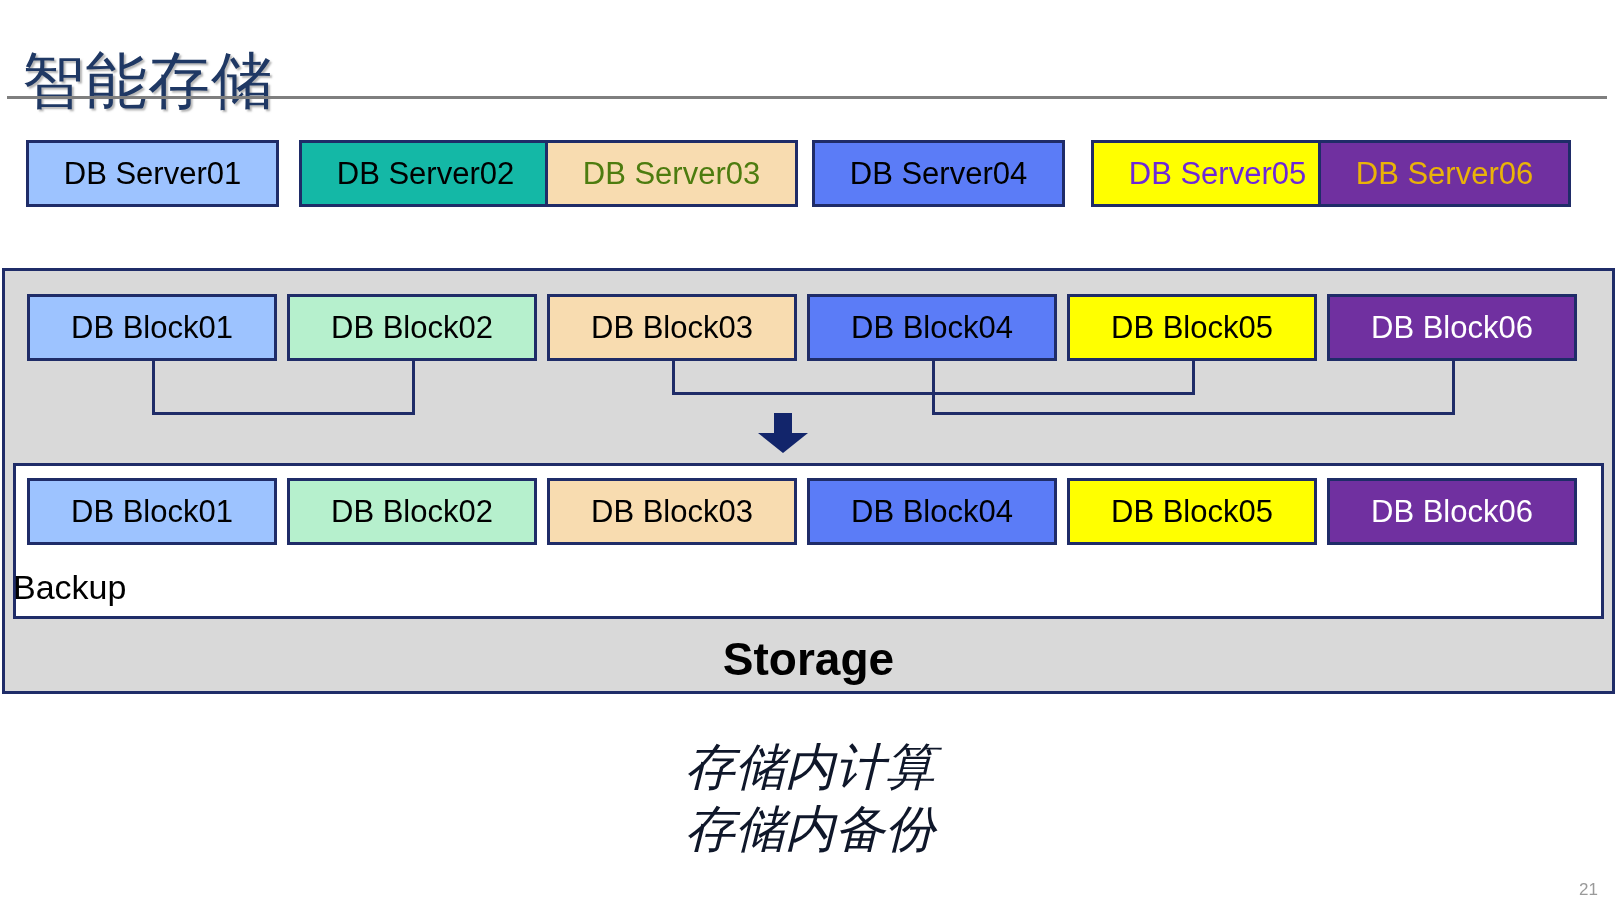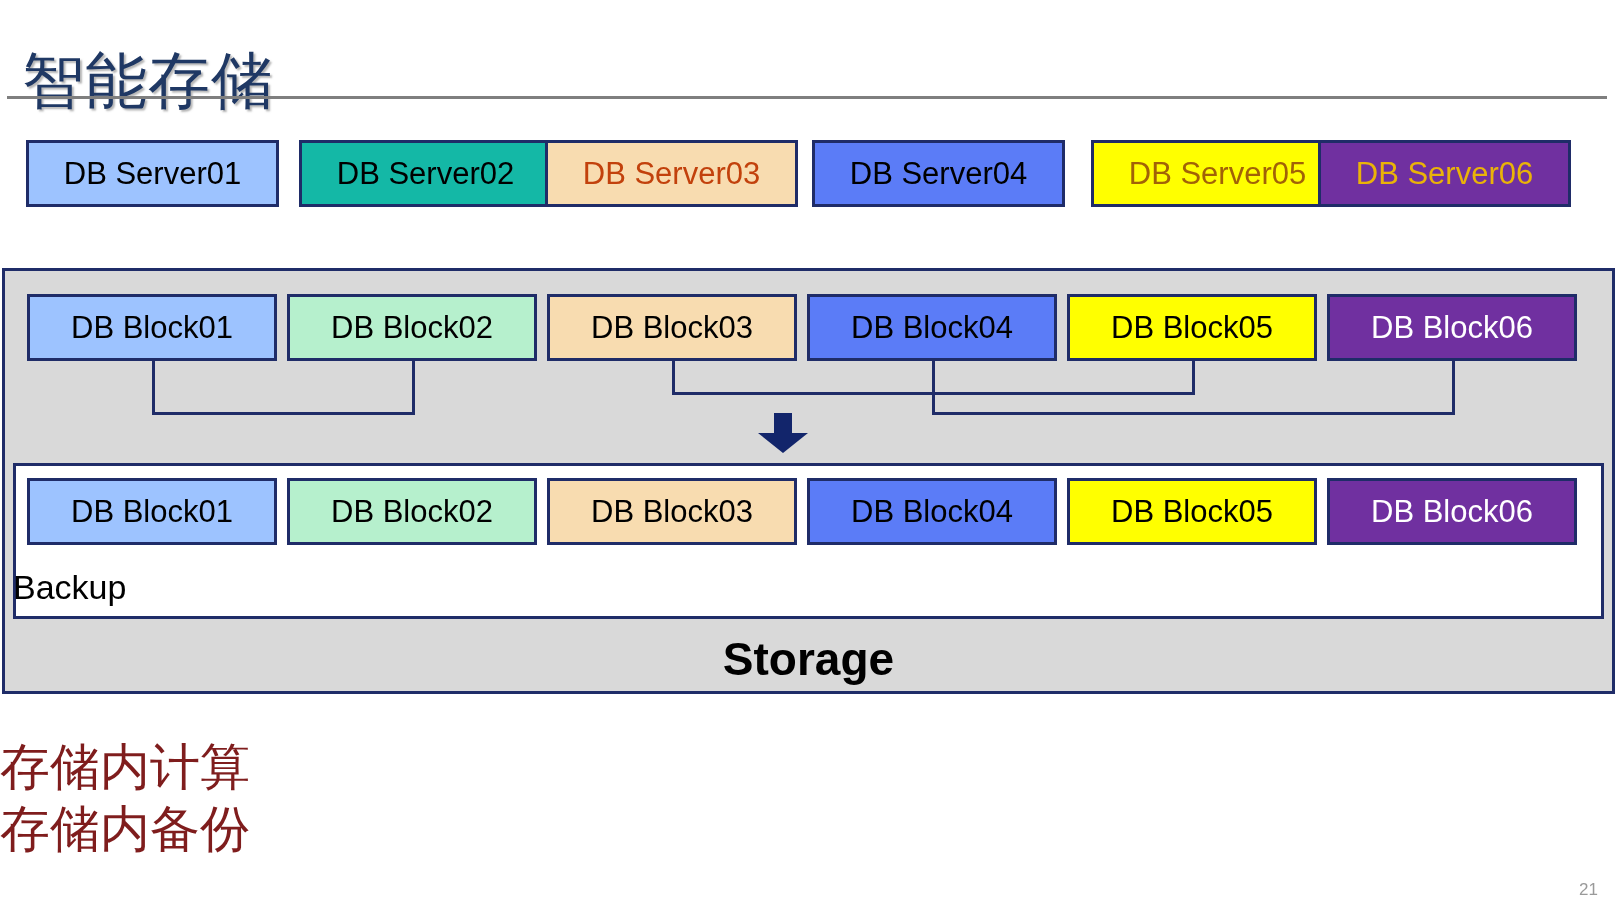--- a/index.html
+++ b/index.html
@@ -123,24 +123,25 @@
     font-weight: bold;
     color: #000000;
   }
 
   
   #caption {
     position: absolute;
     left: 0;
     top: 736px;
     width: 1620px;
-    text-align: left;
+    text-align: center;
     font-size: 50px;
     line-height: 62px;
-    color: #7f1d1d;
+    color: #0f172a;
+    font-style: italic;
   }
 
   
   #page-number {
     position: absolute;
     right: 22px;
     bottom: 10px;
     font-size: 17px;
     color: #9A9A9A;
   }
@@ -151,27 +152,27 @@
 <div id="slide-title">智能存储</div>
 <div id="title-divider"></div>
 
 <div id="server-row">
     <div class="node" style="left: 26px; width: 253px; background: rgb(157, 195, 255); color: rgb(0, 0, 0);">
       <span>DB Server01</span>
     </div>
     <div class="node" style="left: 299px; width: 253px; background: #14b8a6; color: rgb(0, 0, 0);">
       <span>DB Server02</span>
     </div>
-    <div class="node" style="left: 545px; width: 253px; background: rgb(248, 220, 176); color: #c2410c;">
+    <div class="node" style="left: 545px; width: 253px; background: rgb(248, 220, 176); color: #4d7c0f;">
       <span>DB Server03</span>
     </div>
     <div class="node" style="left: 812px; width: 253px; background: rgb(91, 124, 247); color: rgb(0, 0, 0);">
       <span>DB Server04</span>
     </div>
-    <div class="node" style="left: 1091px; width: 253px; background: rgb(255, 255, 0); color: #a16207;">
+    <div class="node" style="left: 1091px; width: 253px; background: rgb(255, 255, 0); color: #6d28d9;">
       <span>DB Server05</span>
     </div>
     <div class="node" style="left: 1318px; width: 253px; background: rgb(112, 48, 160); color: #eab308;">
       <span>DB Server06</span>
     </div>
   </div>
 
 <div id="storage-container"></div>
 
 <div id="block-row">

